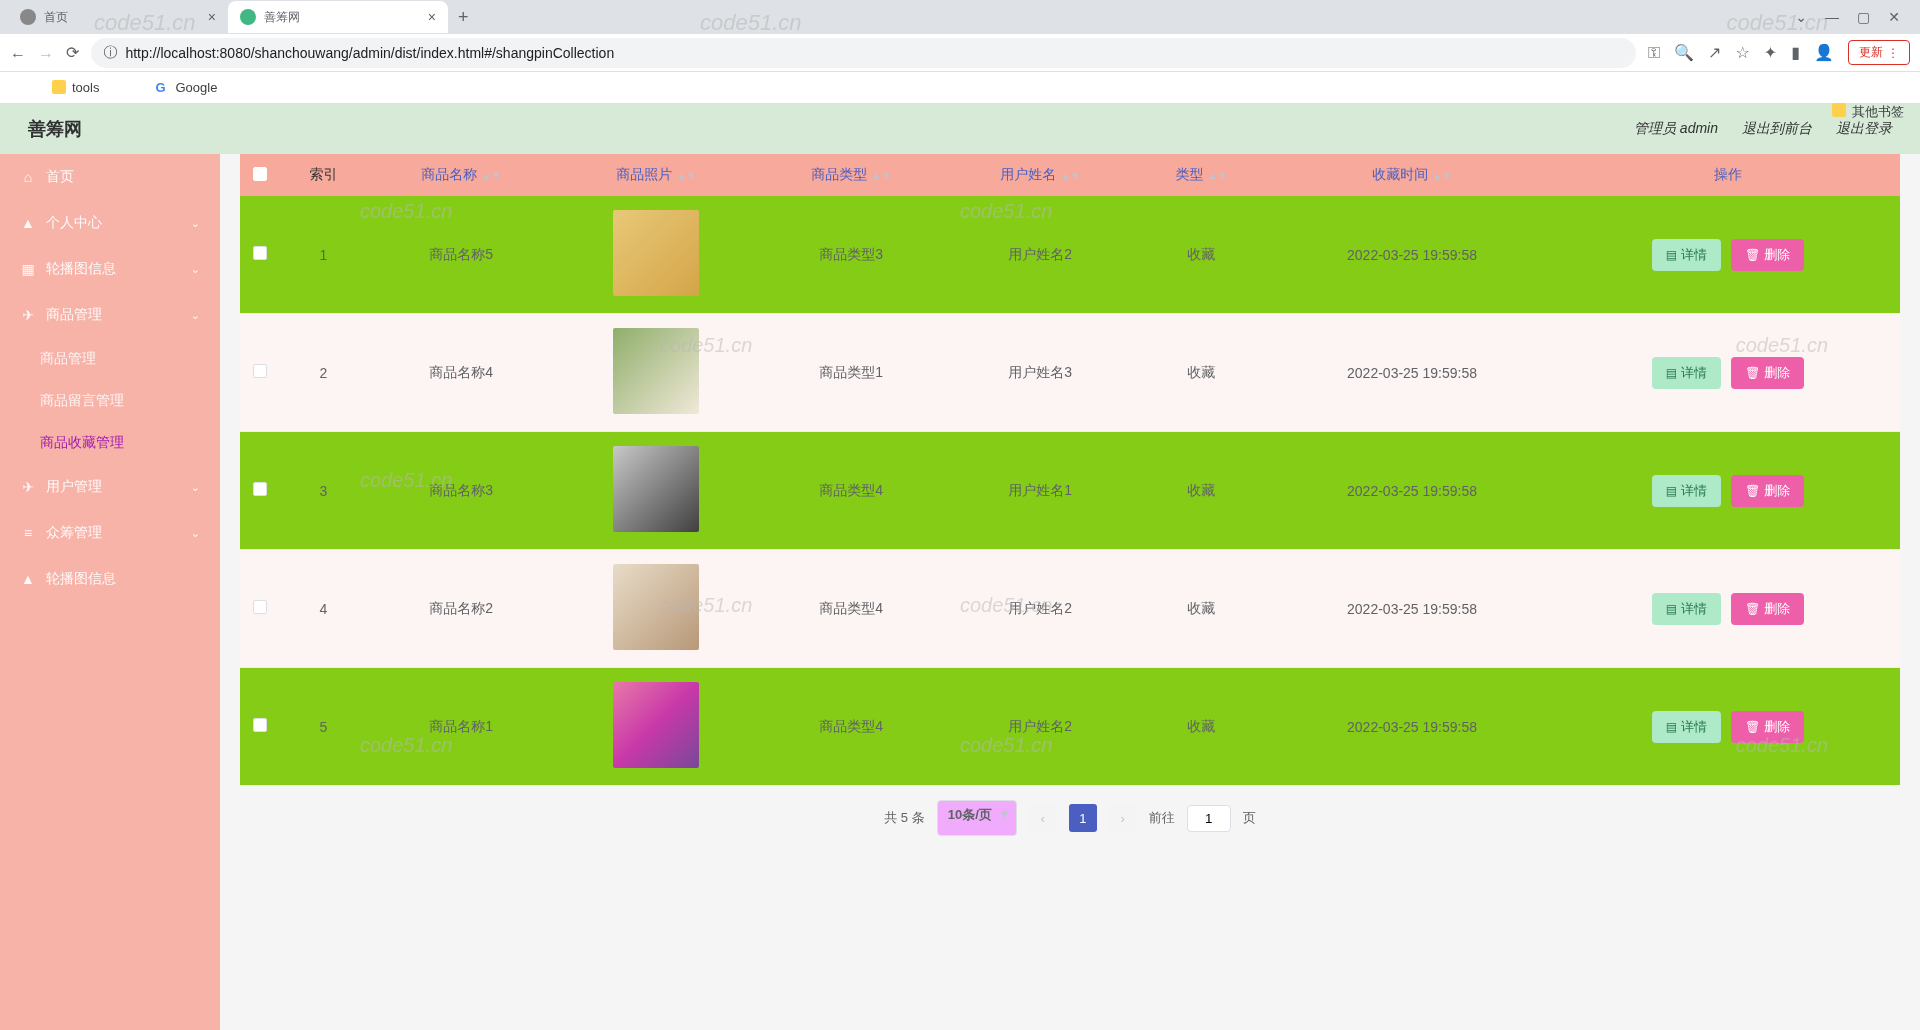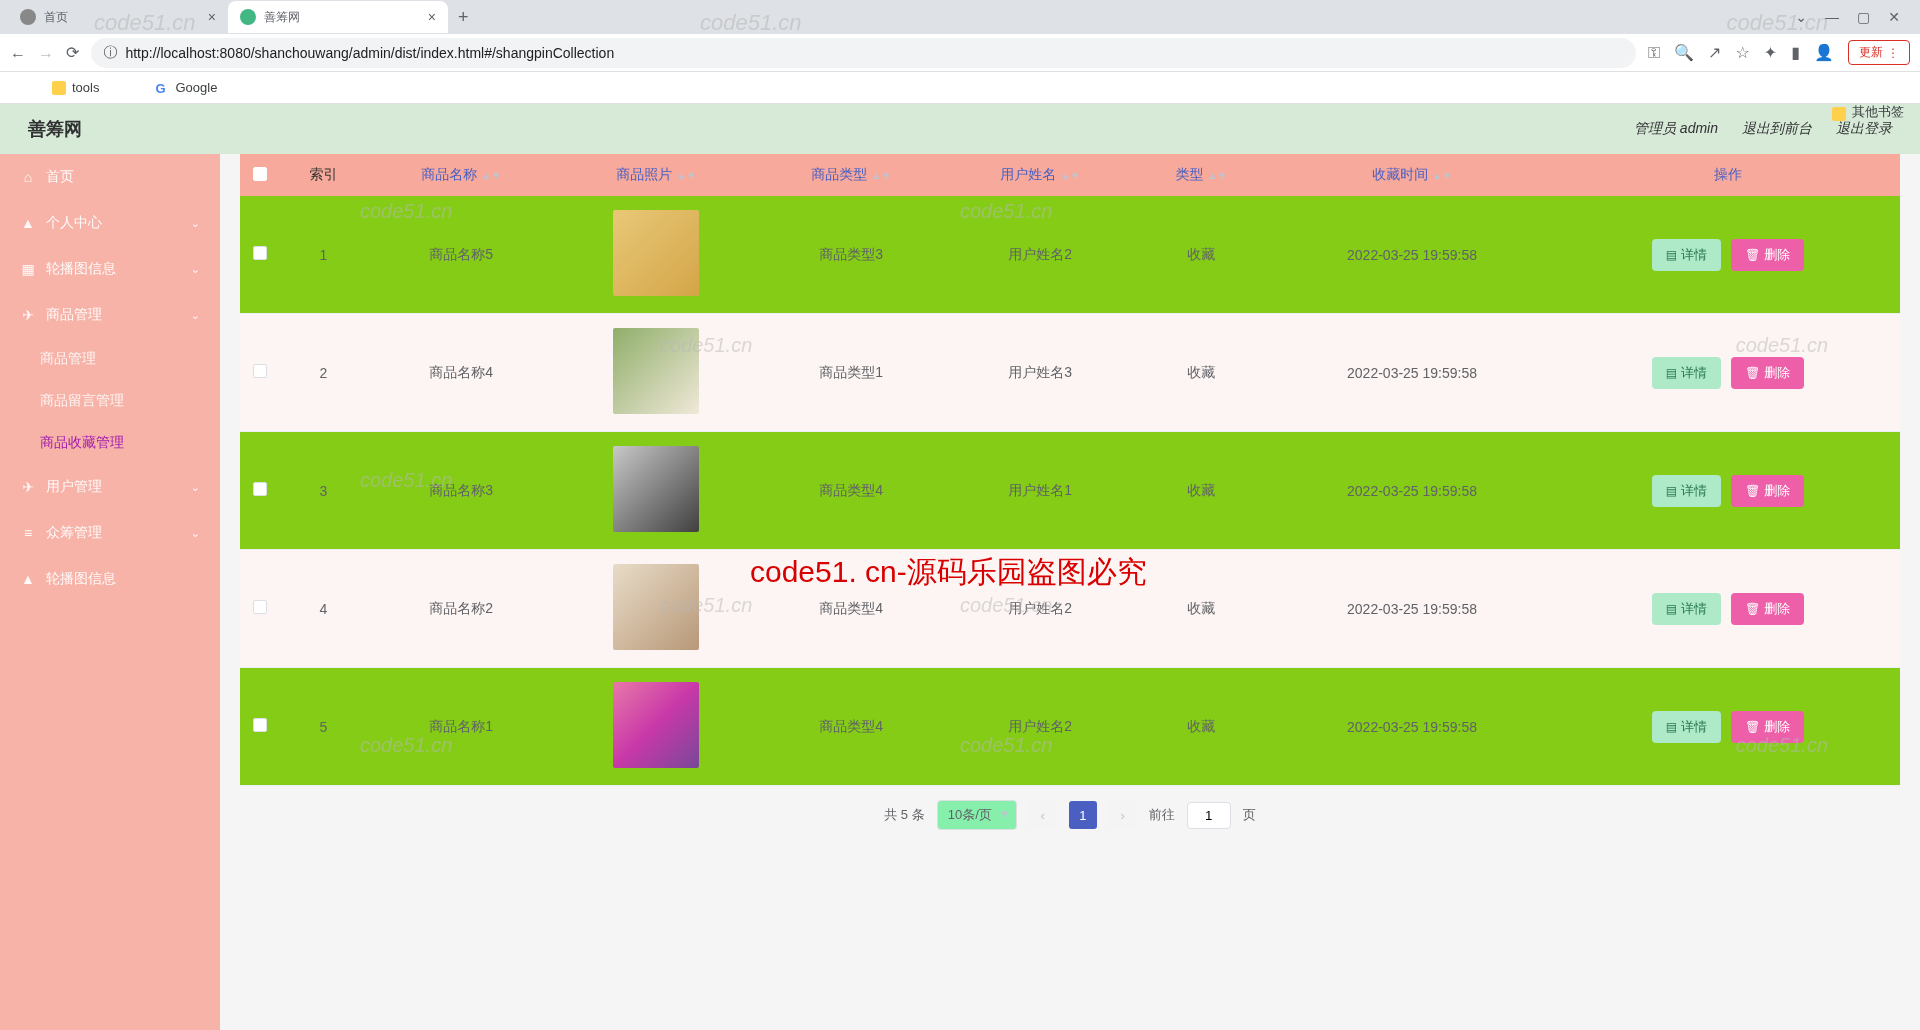--- a/index.html
+++ b/index.html
@@ -17,21 +17,21 @@
 .window-controls span { cursor: pointer; font-size: 14px; }
 
 .address-bar { display: flex; align-items: center; height: 38px; background: #fff; padding: 0 10px; gap: 12px; border-bottom: 1px solid #e0e0e0; }
 .nav-btn { color: #5f6368; font-size: 16px; cursor: pointer; }
 .url-box { flex: 1; display: flex; align-items: center; background: #f1f3f4; border-radius: 16px; padding: 0 12px; height: 30px; font-size: 14px; color: #202124; }
 .url-box .info-icon { margin-right: 8px; color: #5f6368; }
 .addr-icons { display: flex; gap: 14px; align-items: center; color: #5f6368; }
 .update-btn { border: 1px solid #d93025; color: #d93025; border-radius: 4px; padding: 3px 10px; font-size: 12px; cursor: pointer; display: flex; align-items: center; gap: 4px; }
 
 .bookmarks { display: flex; align-items: center; height: 32px; background: #fff; padding: 0 16px; gap: 20px; font-size: 13px; border-bottom: 1px solid #e0e0e0; }
-.bookmark { display: flex; align-items: flex-end; gap: 6px; color: #3c4043; cursor: pointer; padding-left: 36px; }
+.bookmark { display: flex; align-items: flex-start; gap: 6px; color: #3c4043; cursor: pointer; padding-left: 36px; }
 .bookmark .folder-icon { width: 14px; height: 14px; background: #ffd04c; border-radius: 2px; }
 .bookmark .g-icon { width: 14px; height: 14px; }
 .bookmarks .other { margin-left: auto; margin-top: 48px; }
 
 
 .app-header { background: #d7e9d7; height: 50px; display: flex; align-items: center; padding: 0 28px; }
 .app-title { font-size: 18px; font-weight: bold; color: #303133; }
 .app-header-right { margin-left: auto; display: flex; gap: 24px; font-size: 14px; color: #303133; }
 .app-header-right span { cursor: pointer; font-style: italic; }
 
@@ -73,21 +73,21 @@
 .thumb.t4 { background: linear-gradient(135deg,#e8dcc8,#b89878); }
 .thumb.t5 { background: linear-gradient(135deg,#e878a8,#c838a8,#784898); }
 
 .btn { display: inline-flex; align-items: center; gap: 4px; padding: 7px 14px; border-radius: 4px; font-size: 13px; cursor: pointer; border: none; margin: 0 3px; }
 .btn-detail { background: #aee9c8; color: #2a7a52; }
 .btn-delete { background: #ed5fa8; color: #fff; }
 .btn .btn-icon { font-size: 12px; }
 
 
 .pager { display: flex; align-items: center; justify-content: center; padding: 14px 20px; gap: 12px; font-size: 13px; color: #606266; }
-.page-size { border: 1px solid #dcdfe6; border-radius: 4px; padding: 5px 24px 5px 10px; cursor: pointer; position: relative; background: #86efac; }
+.page-size { border: 1px solid #dcdfe6; border-radius: 4px; padding: 5px 24px 11px 10px; cursor: pointer; position: relative; background: #f0abfc; font-weight: bold; }
 .page-size::after { content: "▾"; position: absolute; right: 8px; color: #c0c4cc; }
 .page-btn { width: 28px; height: 28px; background: #f4f4f5; border-radius: 3px; display: flex; align-items: center; justify-content: center; cursor: pointer; color: #c0c4cc; }
 .page-btn.active { background: #4a5fc1; color: #fff; }
 .page-input { width: 44px; border: 1px solid #dcdfe6; border-radius: 4px; padding: 5px; text-align: center; }
 
 .wm-row { position: absolute; color: #b8b8b8; font-size: 20px; opacity: 0.5; pointer-events: none; font-style: italic; }
 </style>
 </head>
 <body>
 
@@ -201,21 +201,20 @@
       <span>众筹管理</span>
       <span class="chevron">⌄</span>
     </div>
     <div class="side-item">
       <span class="side-icon">▲</span>
       <span>轮播图信息</span>
     </div>
   </div>
 
   <div class="content">
-    <div class="big-red">code51. cn-源码乐园盗图必究</div>
     <div class="wm-row" style="top:46px;left:140px">code51.cn</div>
     <div class="wm-row" style="top:46px;left:740px">code51.cn</div>
     <div class="wm-row" style="top:180px;left:440px">code51.cn</div>
     <div class="wm-row" style="top:180px;right:92px">code51.cn</div>
     <div class="wm-row" style="top:315px;left:140px">code51.cn</div>
     <div class="wm-row" style="top:440px;left:440px">code51.cn</div>
     <div class="wm-row" style="top:440px;left:740px">code51.cn</div>
     <div class="wm-row" style="top:580px;left:140px">code51.cn</div>
     <div class="wm-row" style="top:580px;left:740px">code51.cn</div>
     <div class="wm-row" style="top:580px;right:92px">code51.cn</div>

